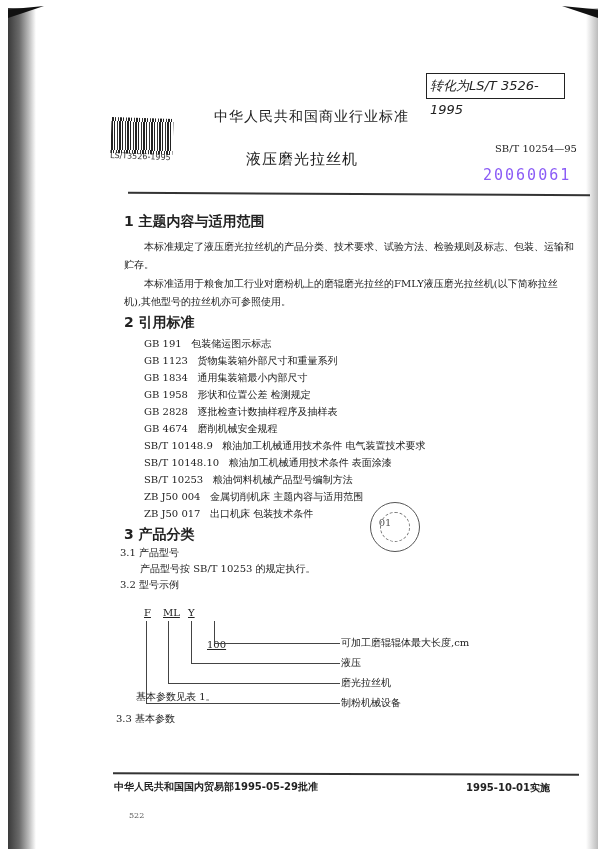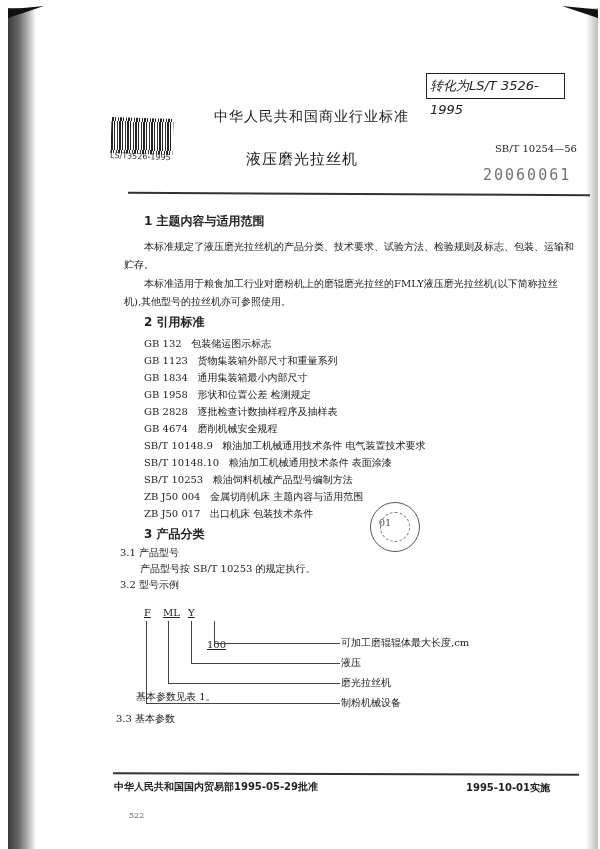--- a/index.html
+++ b/index.html
@@ -17,23 +17,23 @@
   .sans { font-family:"DejaVu Sans","Liberation Sans",sans-serif; }
   .barcode { position:absolute; left:111px; top:118px; width:62px; height:36px;
     background:repeating-linear-gradient(90deg,#222 0 2px,#fff 2px 3px,#222 3px 4px,#fff 4px 6px,#333 6px 7px,#fff 7px 8px);
     transform:rotate(2deg); }
   .barcode-label { left:110px; top:152px; font-size:8px; font-family:"DejaVu Sans","Liberation Sans",sans-serif; color:#333; transform:rotate(2deg); }
   .stamp-box { position:absolute; left:426px; top:73px; width:134px; height:24px; border:1.5px solid #222;
     font-size:13px; line-height:24px; padding-left:3px; font-family:"DejaVu Sans","Liberation Sans",sans-serif; font-style:italic; }
   .title-org { left:214px; top:108px; font-size:14px; letter-spacing:1px; font-family:"DejaVu Sans","Liberation Sans",sans-serif; }
   .title-main { left:246px; top:150px; font-size:15px; letter-spacing:1px; font-family:"DejaVu Sans","Liberation Sans",sans-serif; }
   .std-code { left:495px; top:143px; font-size:10px; }
-  .archive-no { left:483px; top:166px; font-size:15px; letter-spacing:2px; font-family:"DejaVu Sans Mono","Liberation Mono",monospace; color:#737373; }
+  .archive-no { left:483px; top:166px; font-size:15px; letter-spacing:2px; font-family:"DejaVu Sans Mono","Liberation Mono",monospace; color:#8b5cf6; }
   .rule { position:absolute; height:1.5px; background:#333; }
-  .h1 { font-size:12px; font-weight:bold; font-family:"DejaVu Sans","Liberation Sans",sans-serif;margin-left:20px; }
+  .h1 { font-size:14px; font-weight:bold; font-family:"DejaVu Sans","Liberation Sans",sans-serif; }
   .body { font-size:10px; }
   .ref { font-size:10px; }
   .line-v { position:absolute; width:1px; background:#444; }
   .line-h { position:absolute; height:1px; background:#444; }
   .seal { position:absolute; left:370px; top:502px; width:50px; height:50px; border-radius:50%;
     border:1.5px solid #555; box-sizing:border-box; }
   .seal-inner { position:absolute; left:9px; top:9px; width:30px; height:30px; border-radius:50%; border:1px dashed #777; box-sizing:border-box; }
   .seal-text { position:absolute; left:0; top:14px; width:28px; text-align:center; font-size:10px; color:#555; }
 </style>
 </head>
@@ -42,34 +42,34 @@
 <div class="scan-left"></div>
 <div class="scan-left-top"></div>
 <div class="scan-right"></div>
 <div class="scan-right-top"></div>
 
 <div class="barcode"></div>
 <div class="abs barcode-label">LS/T3526-1995</div>
 <div class="stamp-box">转化为LS/T 3526-1995</div>
 <div class="abs title-org">中华人民共和国商业行业标准</div>
 <div class="abs title-main">液压磨光拉丝机</div>
-<div class="abs std-code">SB/T 10254—56</div>
+<div class="abs std-code">SB/T 10254—95</div>
 <div class="abs archive-no">20060061</div>
 <div class="rule" style="left:128px; top:193px; width:462px; transform:rotate(0.3deg);"></div>
 
 <div class="abs h1" style="left:124px; top:213px;">1  主题内容与适用范围</div>
 <div class="abs body" style="left:144px; top:240px;">本标准规定了液压磨光拉丝机的产品分类、技术要求、试验方法、检验规则及标志、包装、运输和</div>
 <div class="abs body" style="left:124px; top:258px;">贮存。</div>
 <div class="abs body" style="left:144px; top:277px;">本标准适用于粮食加工行业对磨粉机上的磨辊磨光拉丝的FMLY液压磨光拉丝机(以下简称拉丝</div>
 <div class="abs body" style="left:124px; top:295px;">机),其他型号的拉丝机亦可参照使用。</div>
 
 <div class="abs h1" style="left:124px; top:314px;">2  引用标准</div>
 
 <div class="abs ref" style="left:144px; top:337px;">
-  <span>GB 132</span>&nbsp;&nbsp;
+  <span>GB 191</span>&nbsp;&nbsp;
   <span>包装储运图示标志</span>
 </div>
 <div class="abs ref" style="left:144px; top:354px;">
   <span>GB 1123</span>&nbsp;&nbsp;
   <span>货物集装箱外部尺寸和重量系列</span>
 </div>
 <div class="abs ref" style="left:144px; top:371px;">
   <span>GB 1834</span>&nbsp;&nbsp;
   <span>通用集装箱最小内部尺寸</span>
 </div>

